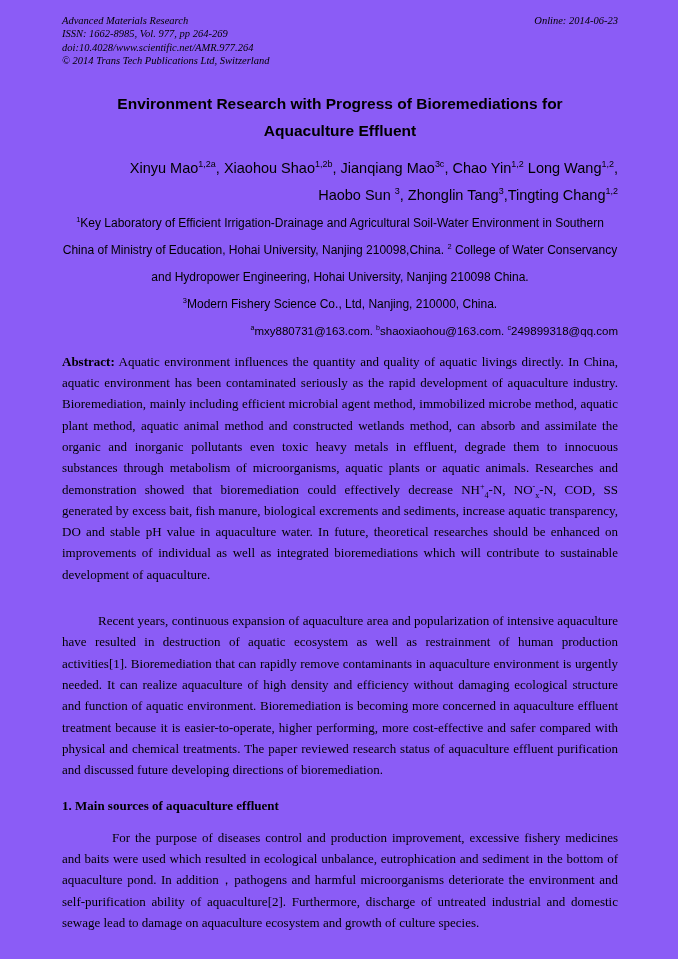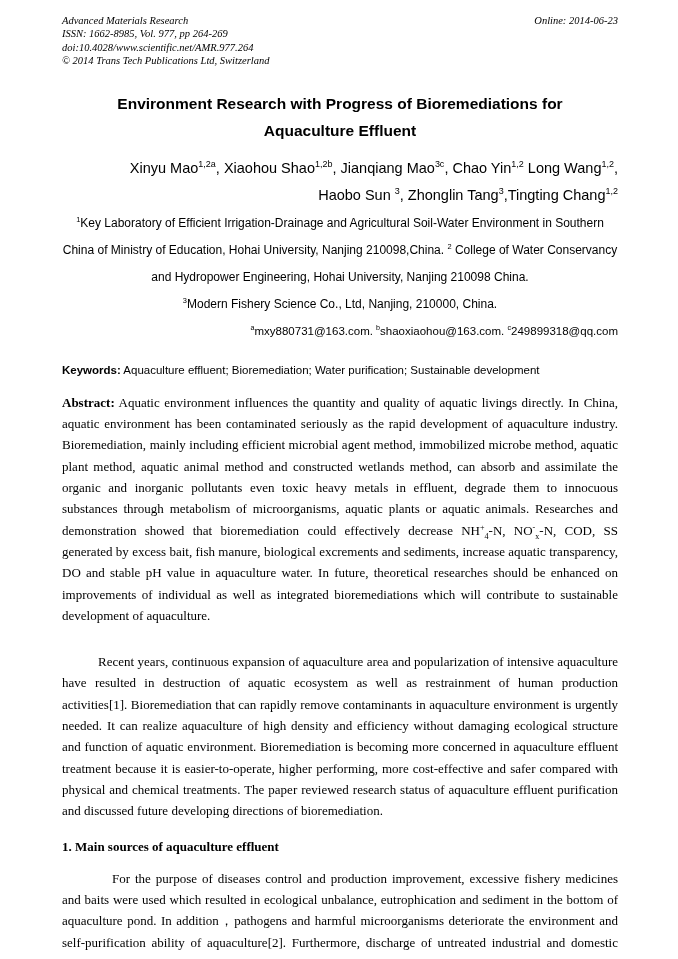--- a/index.html
+++ b/index.html
@@ -1,18 +1,18 @@
 <!DOCTYPE html>
 <html><head>
 <meta charset="utf-8">
 <style>
   * { margin:0; padding:0; box-sizing:border-box; }
   html,body { background:#888; }
   .page {
-    width:678px; height:959px; margin:0 auto; background:#ffffff; color:#000;
+    width:678px; height:959px; margin:0 auto; background:#8b5cf6; color:#000;
     padding:14px 60px 0 62px; overflow:hidden; position:relative;
   }
   .header-row {
     display:flex; justify-content:space-between; align-items:flex-start;
     font-family:"Liberation Serif","DejaVu Serif",serif;
     font-style:italic; font-size:10.5px; line-height:1.28;
   }
   .header-left div { white-space:nowrap; }
   .header-right { white-space:nowrap; }
   .paper-title {
@@ -79,21 +79,20 @@
 
   <div class="authors"><span><span></span><span>Xinyu Mao</span><sup>1,2a</sup><span></span></span><span><span>, </span><span>Xiaohou Shao</span><sup>1,2b</sup><span></span></span><span><span>, </span><span>Jianqiang Mao</span><sup>3c</sup><span></span></span><span><span>, </span><span>Chao Yin</span><sup>1,2</sup><span></span></span><span><span> </span><span>Long Wang</span><sup>1,2</sup><span>,</span></span><br><span><span></span><span>Haobo Sun </span><sup>3</sup><span></span></span><span><span>, </span><span>Zhonglin Tang</span><sup>3</sup><span></span></span><span><span>,</span><span>Tingting Chang</span><sup>1,2</sup><span></span></span></div>
 
   <div class="affiliations">
     <div><sup>1</sup><span>Key Laboratory of Efficient Irrigation-Drainage and Agricultural Soil-Water Environment in Southern China of Ministry of Education, Hohai University, Nanjing 210098,China. </span><sup>2</sup><span> College of Water Conservancy and Hydropower Engineering, Hohai University, Nanjing 210098 China.</span></div>
     <div><sup>3</sup><span>Modern Fishery Science Co., Ltd, Nanjing, 210000, China.</span></div>
   </div>
 
   <div class="emails"><span><sup>a</sup><span>mxy880731@163.com. </span></span><span><sup>b</sup><span>shaoxiaohou@163.com. </span></span><span><sup>c</sup><span>249899318@qq.com</span></span></div>
 
-  <div class="keywords"><b>Keywords:</b><span> Aquaculture effluent; Bioremediation; Water purification; Sustainable development</span></div>
 
   <p class="body-text abstract"><b>Abstract:</b><span> Aquatic environment influences the quantity and quality of aquatic livings directly. In China, aquatic environment has been contaminated seriously as the rapid development of aquaculture industry. Bioremediation, mainly including efficient microbial agent method, immobilized microbe method, aquatic plant method, aquatic animal method and constructed wetlands method, can absorb and assimilate the organic and inorganic pollutants even toxic heavy metals in effluent, degrade them to innocuous substances through metabolism of microorganisms, aquatic plants or aquatic animals. Researches and demonstration showed that bioremediation could effectively decrease NH</span><sup>+</sup><sub>4</sub><span>-N, NO</span><sup>-</sup><sub>x</sub><span>-N, COD, SS generated by excess bait, fish manure, biological excrements and sediments, increase aquatic transparency, DO and stable pH value in aquaculture water. In future, theoretical researches should be enhanced on improvements of individual as well as integrated bioremediations which will contribute to sustainable development of aquaculture.</span></p>
 
   <p class="body-text intro">Recent years, continuous expansion of aquaculture area and popularization of intensive aquaculture have resulted in destruction of aquatic ecosystem as well as restrainment of human production activities[1]. Bioremediation that can rapidly remove contaminants in aquaculture environment is urgently needed. It can realize aquaculture of high density and efficiency without damaging ecological structure and function of aquatic environment. Bioremediation is becoming more concerned in aquaculture effluent treatment because it is easier-to-operate, higher performing, more cost-effective and safer compared with physical and chemical treatments. The paper reviewed research status of aquaculture effluent purification and discussed future developing directions of bioremediation.</p>
 
   <h2 class="section-heading">1. Main sources of aquaculture effluent</h2>
 
   <p class="body-text section-para">For the purpose of diseases control and production improvement, excessive fishery medicines and baits were used which resulted in ecological unbalance, eutrophication and sediment in the bottom of aquaculture pond. In addition，pathogens and harmful microorganisms deteriorate the environment and self-purification ability of aquaculture[2]. Furthermore, discharge of untreated industrial and domestic sewage lead to damage on aquaculture ecosystem and growth of culture species.</p>
 
 </div>

